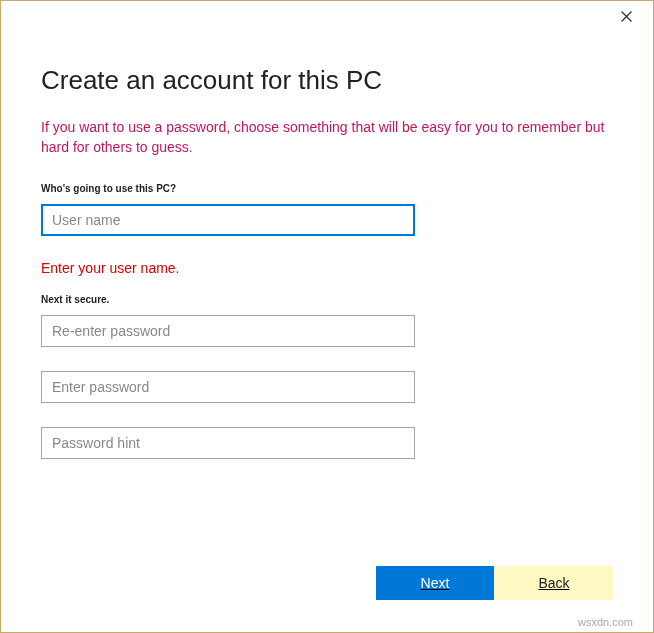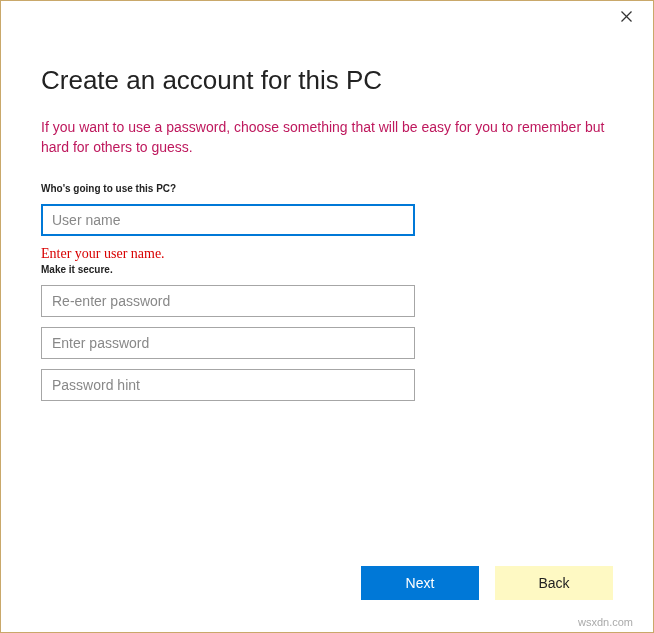--- a/index.html
+++ b/index.html
@@ -55,43 +55,43 @@
     }
     .field {
       width: 374px;
       height: 32px;
       padding: 6px 10px;
       font-size: 14px;
       font-family: inherit;
       border: 1px solid #a6a6a6;
       outline: none;
       display: block;
-      margin-bottom: 10px;
+      margin-bottom: 24px;
       color: #333;
     }
     .field::placeholder {
       color: #888;
     }
     .field.focused {
       border: 2px solid #0078d7;
       padding: 5px 9px;
     }
     .error {
       color: #d80000;
       font-size: 14px;
       margin-top: 6px;
-      margin-bottom: 2px;
-      font-family: Liberation Serif, serif;
+      margin-bottom: 18px;
     }
     .footer {
       position: absolute;
       bottom: 32px;
       right: 40px;
       display: flex;
-      gap: 16px;
+      gap: 1px;
+      text-decoration: underline;
     }
     .btn {
       width: 118px;
       height: 34px;
       font-size: 14px;
       font-family: inherit;
       border: none;
       cursor: pointer;
     }
     .btn-primary {
@@ -123,21 +123,21 @@
 </div>
 
 <div class="content">
   <h1>Create an account for this PC</h1>
   <p class="subtitle">If you want to use a password, choose something that will be easy for you to remember but hard for others to guess.</p>
 
   <div class="section-label">Who's going to use this PC?</div>
   <input type="text" class="field focused" placeholder="User name" style="">
   <div class="error">Enter your user name.</div>
 
-  <div class="section-label">Make it secure.</div>
+  <div class="section-label">Next it secure.</div>
   <input type="password" class="field" placeholder="Re-enter password" style="">
   <input type="password" class="field" placeholder="Enter password" style="">
   <input type="text" class="field" placeholder="Password hint" style="">
 </div>
 
 <div class="footer">
   <button class="btn btn-primary">Next</button>
   <button class="btn btn-secondary">Back</button>
 </div>
 

